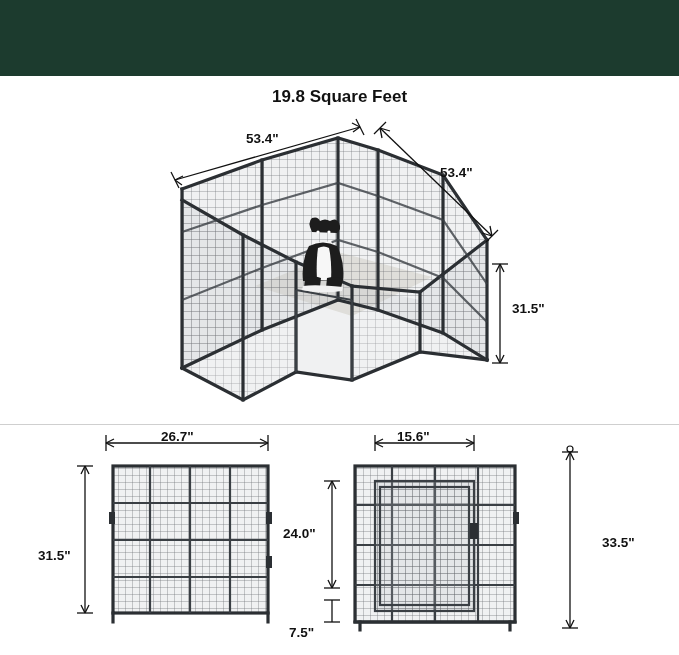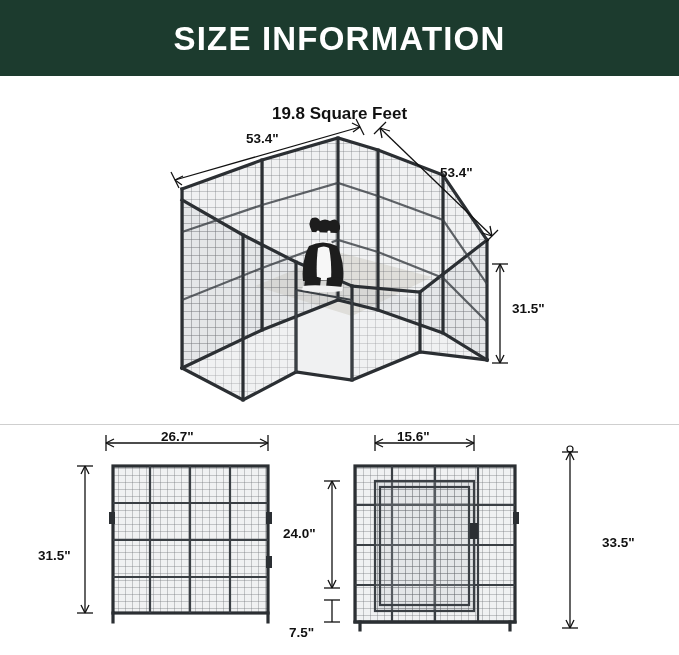--- a/index.html
+++ b/index.html
@@ -45,21 +45,20 @@
   
   .subtitle {
     position: absolute;
     left: 0;
     top: 87px;
     width: 679px;
     text-align: center;
     font-size: 17px;
     font-weight: bold;
     color: #111111;
-    margin-top: 17px;
   }
   
   .dim-label {
     position: absolute;
     font-size: 13.5px;
     font-weight: bold;
     color: #111111;
     white-space: nowrap;
   }
   
@@ -87,21 +86,20 @@
   .floor { fill: #e9e7e0; }
   .dimline { stroke: #111111; stroke-width: 1.3; fill: none; }
   .dimtick { stroke: #111111; stroke-width: 1.3; }
 </style>
 </head>
 <body>
 
 <div class="page">
 
   <div class="header-band"></div>
-  <div class="header-title">SIZE INFORMATION</div>
 
   <div class="subtitle">19.8 Square Feet</div>
 
   <div class="divider"></div>
 
   <svg class="layer" viewBox="0 0 679 655">
     <defs>
       <pattern id="meshTopLeft" width="9" height="9" patternUnits="userSpaceOnUse" patternTransform="skewY(10)">
         <path d="M9 0 L9 9 M0 9 L9 9" class="mesh-line" fill="none"></path>
       </pattern>

